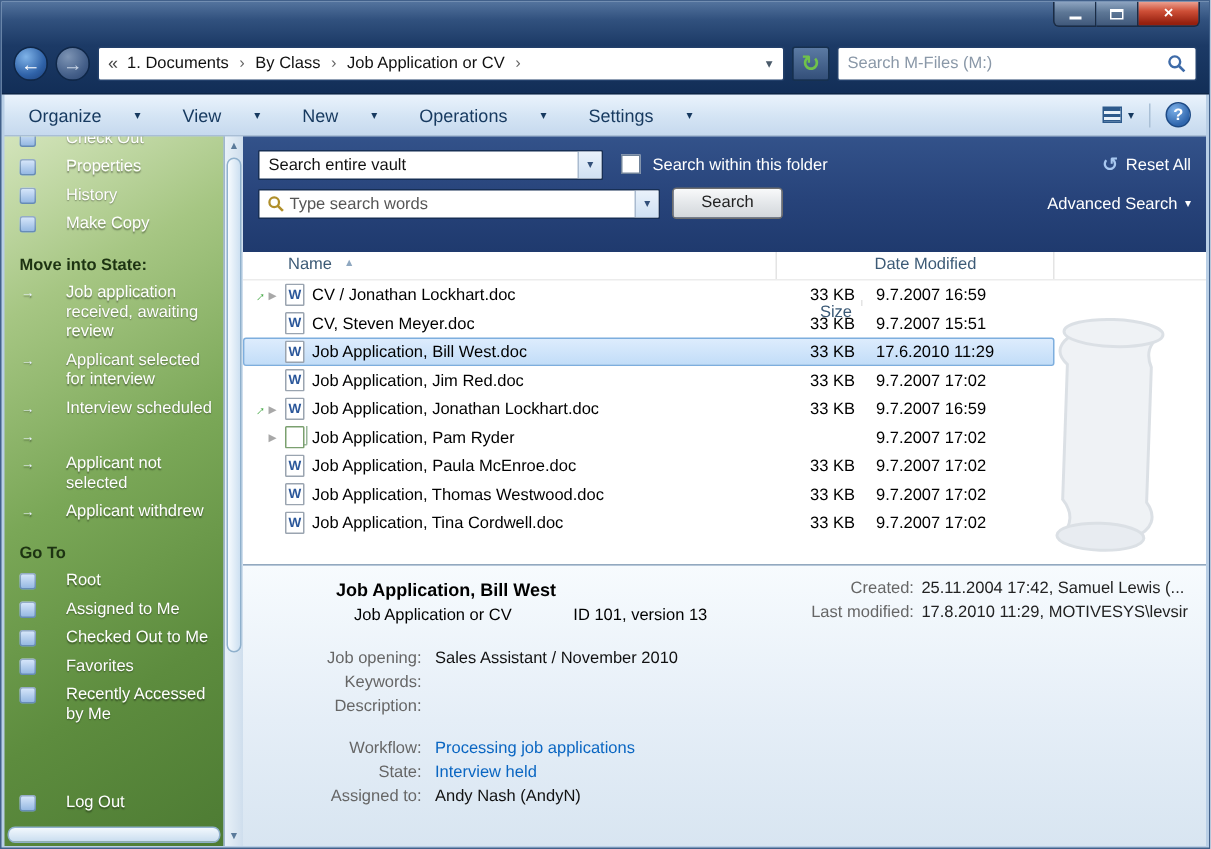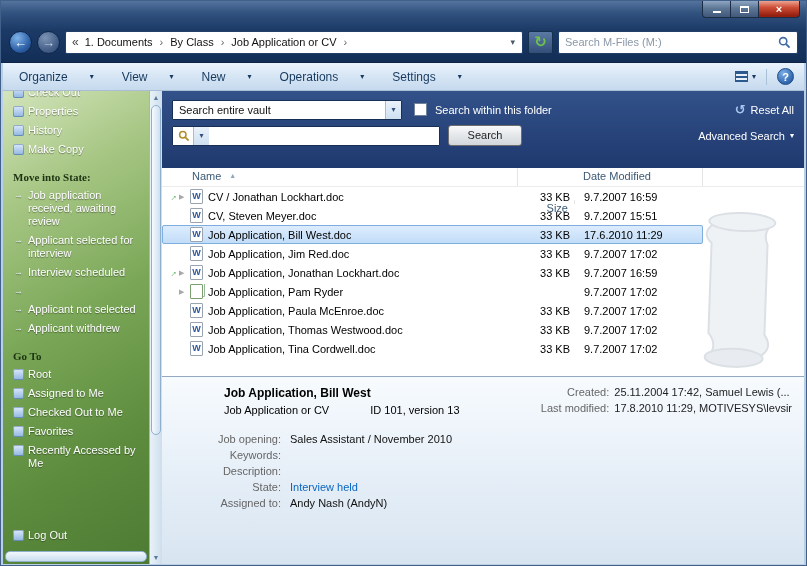--- a/index.html
+++ b/index.html
@@ -63,28 +63,28 @@
     background:radial-gradient(circle at 35% 28%,#7cb0e8,#2f66ad 70%);
     color:#fff; font-size:11px; font-weight:bold; display:flex; align-items:center; justify-content:center; }
 
   
   .content { display:flex; margin:0 2px; height:473px; }
 
   
   .sidebar { width:146px; flex-shrink:0; overflow:hidden; display:flex; flex-direction:column;
     padding:0 4px 2px 10px;
     background:linear-gradient(150deg,#d3e4bb 0%,#a6c683 22%,#7aa757 48%,#5d8c3e 75%,#4d7b33 100%); }
-  .side-item { display:flex; align-items:flex-start; gap:4px; padding:3px 0; }
+  .side-item { display:flex; align-items:flex-start; gap:20px; padding:3px 0; }
   .s-icon { width:11px; height:11px; flex-shrink:0; margin-top:1px; border-radius:2px;
     background:linear-gradient(#dceafc,#8fb4e0); box-shadow:inset 0 0 0 1px rgba(20,60,100,.35);
     font-size:9px; line-height:11px; text-align:center; color:#eaf2ff; }
   .side-item.state .s-icon { background:none; box-shadow:none; font-weight:bold;
     text-shadow:0 1px 1px rgba(0,0,0,.45); }
   .s-label { color:#fff; font-size:11px; line-height:13px; text-shadow:0 1px 1px rgba(0,0,0,.4); }
-  .side-header { color:#1d3312; font-size:11px; font-weight:bold; margin:12px 0 3px 0;font-family:Liberation Serif, serif; }
+  .side-header { color:#1d3312; font-size:11px; font-weight:bold; margin:12px 0 3px 0; }
   #cmds { margin-top:-8px; }
   .side-logout { margin-top:auto; margin-bottom:6px; }
   .side-hscroll { height:11px; margin:0 -2px 0 -8px; border-radius:5px;
     background:linear-gradient(#f2f8fd,#c9ddef); border:1px solid #8fb0cc; }
 
   
   .side-vscroll { width:13px; flex-shrink:0; position:relative;
     background:linear-gradient(90deg,#e8f1f8,#cfdeed); border-left:1px solid #9fb6cc; }
   .vs-arrow { position:absolute; left:0; right:0; height:13px; display:flex; align-items:center;
     justify-content:center; font-size:7px; color:#5a7a9a; }
@@ -151,21 +151,21 @@
   .dt { width:126px; font-size:11px; color:#000; padding-left:8px; flex-shrink:0; white-space:nowrap; }
   .watermark { position:absolute; right:18px; top:36px; z-index:0; transform:rotate(2deg); }
 
   
   .metapanel { height:188px; flex-shrink:0; padding:9px 12px 6px 12px; font-size:11px;
     border-top:1px solid #93a9bf;
     background:linear-gradient(#f7fbfe,#e5eef7 55%,#d8e5f1); }
   .meta-head { display:flex; align-items:flex-start; }
   .mh-left { margin-left:50px; }
   .meta-title { font-size:12px; font-weight:bold; color:#000; }
-  .meta-line2 { margin-top:4px; color:#000; }
+  .meta-line2 { margin-top:4px; color:#000;margin-left:12px; }
   .meta-id { margin-left:38px; }
   .mh-right { margin-left:auto; display:grid; grid-template-columns:auto auto; column-gap:5px; row-gap:4px;
     max-width:330px; overflow:hidden; }
   .mh-label { color:#666; text-align:right; white-space:nowrap; }
   .mh-value { color:#222; white-space:nowrap; overflow:hidden; }
   .meta-fields { margin-top:15px; }
   .f-row { display:flex; padding:2px 0; }
   .f-row.gap { margin-top:12px; }
   .f-label { width:116px; flex-shrink:0; text-align:right; color:#666; padding-right:9px; }
   .f-value { color:#111;text-align:center; }
@@ -354,20 +354,21 @@
             <span class="reset-icon">↺</span>
             <span class="reset-label">Reset All</span>
           </div>
         </div>
         <div class="sp-row">
           <div class="combo words-combo">
             <svg class="mag2" width="12" height="12" viewBox="0 0 12 12">
               <circle cx="4.8" cy="4.8" r="3.2" fill="none" stroke="#b08f2a" stroke-width="1.5"></circle>
               <line x1="7.2" y1="7.2" x2="10.6" y2="10.6" stroke="#b08f2a" stroke-width="1.7"></line>
             </svg>
+            <input placeholder="Type search words" style="">
             <span class="combo-arrow">▾</span>
           </div>
           <div class="search-btn">Search</div>
           <span class="sp-spacer"></span>
           <div class="advanced">
             <span class="adv-label">Advanced Search</span>
             <span class="adv-caret">▾</span>
           </div>
         </div>
       </div>
@@ -538,20 +539,24 @@
     <span class="f-value">Sales Assistant / November 2010</span>
   </div>
             <div class="f-row">
     <span class="f-label">Keywords:</span>
     <span class="f-value"></span>
   </div>
             <div class="f-row">
     <span class="f-label">Description:</span>
     <span class="f-value"></span>
   </div>
+            <div class="f-row gap">
+    <span class="f-label">Workflow:</span>
+    <span class="f-value link">Processing job applications</span>
+  </div>
             <div class="f-row">
     <span class="f-label">State:</span>
     <span class="f-value link">Interview held</span>
   </div>
             <div class="f-row">
     <span class="f-label">Assigned to:</span>
     <span class="f-value">Andy Nash (AndyN)</span>
   </div>
           </div>
       </div>

